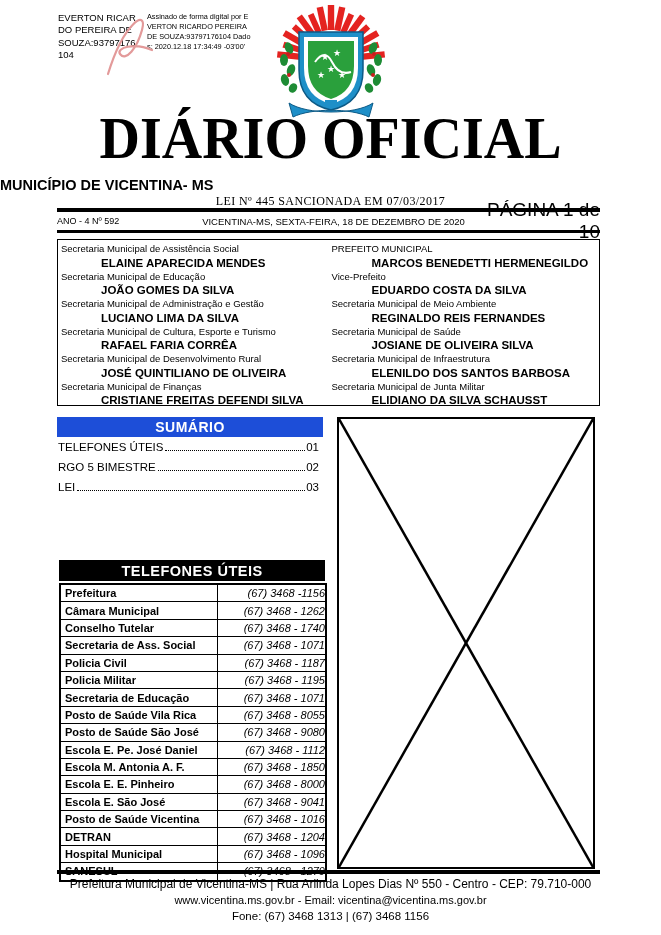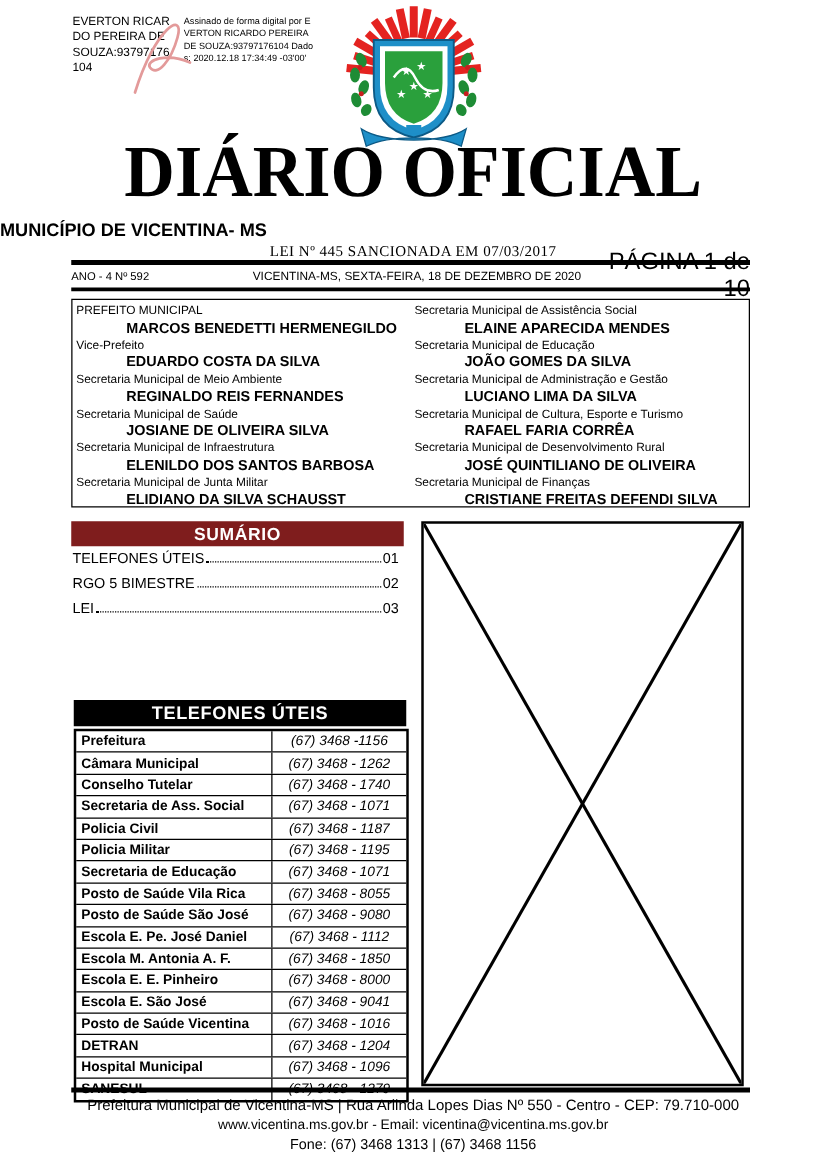--- a/index.html
+++ b/index.html
@@ -37,21 +37,21 @@
   .ed-right{width:120px;text-align:right;font-size:19px;}
 
   
   .officials{position:absolute;left:57px;top:239px;width:541px;height:165px;
     border:1px solid #000;display:flex;}
   .off-col{width:50%;padding:2px 2px 0 3px;box-sizing:border-box;}
   .off-role{font-size:9.5px;line-height:13.5px;white-space:nowrap;}
   .off-name{font-size:11.5px;font-weight:bold;line-height:14px;padding-left:40px;white-space:nowrap;}
 
   
-  .sum-bar{position:absolute;left:57px;top:417px;width:266px;height:20px;background:#7f1d1d;
+  .sum-bar{position:absolute;left:57px;top:417px;width:266px;height:20px;background:#1d4ed8;
     color:#fff;font-weight:bold;font-size:14px;display:flex;align-items:center;justify-content:center;
     letter-spacing:0.5px;}
   .sum-list{position:absolute;left:58px;top:441px;width:261px;}
   .sum-item{display:flex;align-items:baseline;height:20px;font-size:11.5px;}
   .sum-leader{flex:1;border-bottom:1.6px dotted #000;margin:0 1px 3px 2px;}
   .sum-page{font-size:11.5px;}
 
   
   .xbox{position:absolute;left:337px;top:417px;width:258px;height:452px;
     border:2.5px solid #000;box-sizing:border-box;}
@@ -59,21 +59,21 @@
 
   
   .tel-bar{position:absolute;left:59px;top:560px;width:266px;height:21px;background:#000;
     color:#fff;font-weight:bold;font-size:14.5px;display:flex;align-items:center;justify-content:center;
     letter-spacing:0.5px;}
   .tel-table{position:absolute;left:59px;top:583px;width:264px;border:2px solid #000;}
   .tel-row{display:flex;height:16.4px;border-top:1px solid #000;align-items:center;}
   .tel-row:first-child{border-top:none;}
   .tel-name{width:152px;border-right:1px solid #000;font-weight:bold;font-size:11px;
     padding-left:4px;height:100%;display:flex;align-items:center;white-space:nowrap;overflow:hidden;}
-  .tel-phone{flex:1;font-style:italic;font-size:11px;text-align:center;white-space:nowrap;}
+  .tel-phone{flex:1;font-style:italic;font-size:11px;text-align:right;white-space:nowrap;}
 
   
   .footer{position:absolute;left:0;top:876px;width:100%;text-align:center;line-height:16px;}
   .foot-l1{font-size:12px;}
   .foot-l2{font-size:11px;}
   .foot-l3{font-size:11.5px;}
 </style>
 </head>
 <body>
 
@@ -146,48 +146,48 @@
 
   <div class="edrow">
     <div class="ed-left">ANO - 4 Nº 592</div>
     <div class="ed-center">VICENTINA-MS, SEXTA-FEIRA, 18 DE DEZEMBRO DE 2020</div>
     <div class="ed-right">PÁGINA 1 de 10</div>
   </div>
 
   <div class="rule rule-b"></div>
 
   <div class="officials">
+    <div class="off-col" id="off-right">
+        <div class="off-role">Secretaria Municipal de Assistência Social</div>
+        <div class="off-name">ELAINE APARECIDA MENDES</div>
+        <div class="off-role">Secretaria Municipal de Educação</div>
+        <div class="off-name">JOÃO GOMES DA SILVA</div>
+        <div class="off-role">Secretaria Municipal de Administração e Gestão</div>
+        <div class="off-name">LUCIANO LIMA DA SILVA</div>
+        <div class="off-role">Secretaria Municipal de Cultura, Esporte e Turismo</div>
+        <div class="off-name">RAFAEL FARIA CORRÊA</div>
+        <div class="off-role">Secretaria Municipal de Desenvolvimento Rural</div>
+        <div class="off-name">JOSÉ QUINTILIANO DE OLIVEIRA</div>
+        <div class="off-role">Secretaria Municipal de Finanças</div>
+        <div class="off-name">CRISTIANE FREITAS DEFENDI SILVA</div>
+      </div>
     <div class="off-col" id="off-left">
         <div class="off-role">PREFEITO MUNICIPAL</div>
         <div class="off-name">MARCOS BENEDETTI HERMENEGILDO</div>
         <div class="off-role">Vice-Prefeito</div>
         <div class="off-name">EDUARDO COSTA DA SILVA</div>
         <div class="off-role">Secretaria Municipal de Meio Ambiente</div>
         <div class="off-name">REGINALDO REIS FERNANDES</div>
         <div class="off-role">Secretaria Municipal de Saúde</div>
         <div class="off-name">JOSIANE DE OLIVEIRA SILVA</div>
         <div class="off-role">Secretaria Municipal de Infraestrutura</div>
         <div class="off-name">ELENILDO DOS SANTOS BARBOSA</div>
         <div class="off-role">Secretaria Municipal de Junta Militar</div>
         <div class="off-name">ELIDIANO DA SILVA SCHAUSST</div>
       </div>
-    <div class="off-col" id="off-right">
-        <div class="off-role">Secretaria Municipal de Assistência Social</div>
-        <div class="off-name">ELAINE APARECIDA MENDES</div>
-        <div class="off-role">Secretaria Municipal de Educação</div>
-        <div class="off-name">JOÃO GOMES DA SILVA</div>
-        <div class="off-role">Secretaria Municipal de Administração e Gestão</div>
-        <div class="off-name">LUCIANO LIMA DA SILVA</div>
-        <div class="off-role">Secretaria Municipal de Cultura, Esporte e Turismo</div>
-        <div class="off-name">RAFAEL FARIA CORRÊA</div>
-        <div class="off-role">Secretaria Municipal de Desenvolvimento Rural</div>
-        <div class="off-name">JOSÉ QUINTILIANO DE OLIVEIRA</div>
-        <div class="off-role">Secretaria Municipal de Finanças</div>
-        <div class="off-name">CRISTIANE FREITAS DEFENDI SILVA</div>
-      </div>
   </div>
 
   <div class="sum-bar">SUMÁRIO</div>
   <div class="sum-list" id="sum-list">
       <div class="sum-item">
         <span class="sum-label">TELEFONES ÚTEIS</span>
         <span class="sum-leader"></span>
         <span class="sum-page">01</span>
       </div>
       <div class="sum-item">

